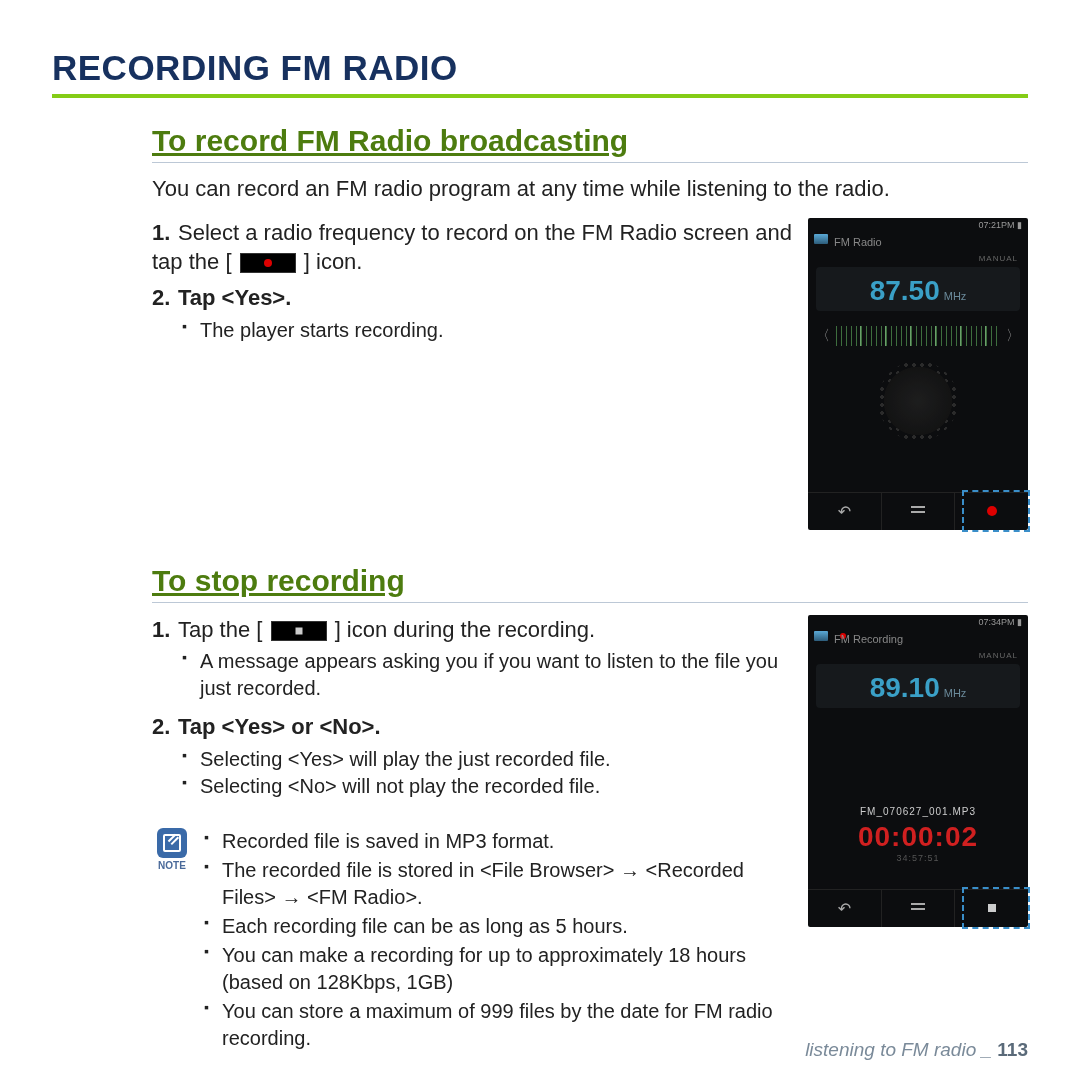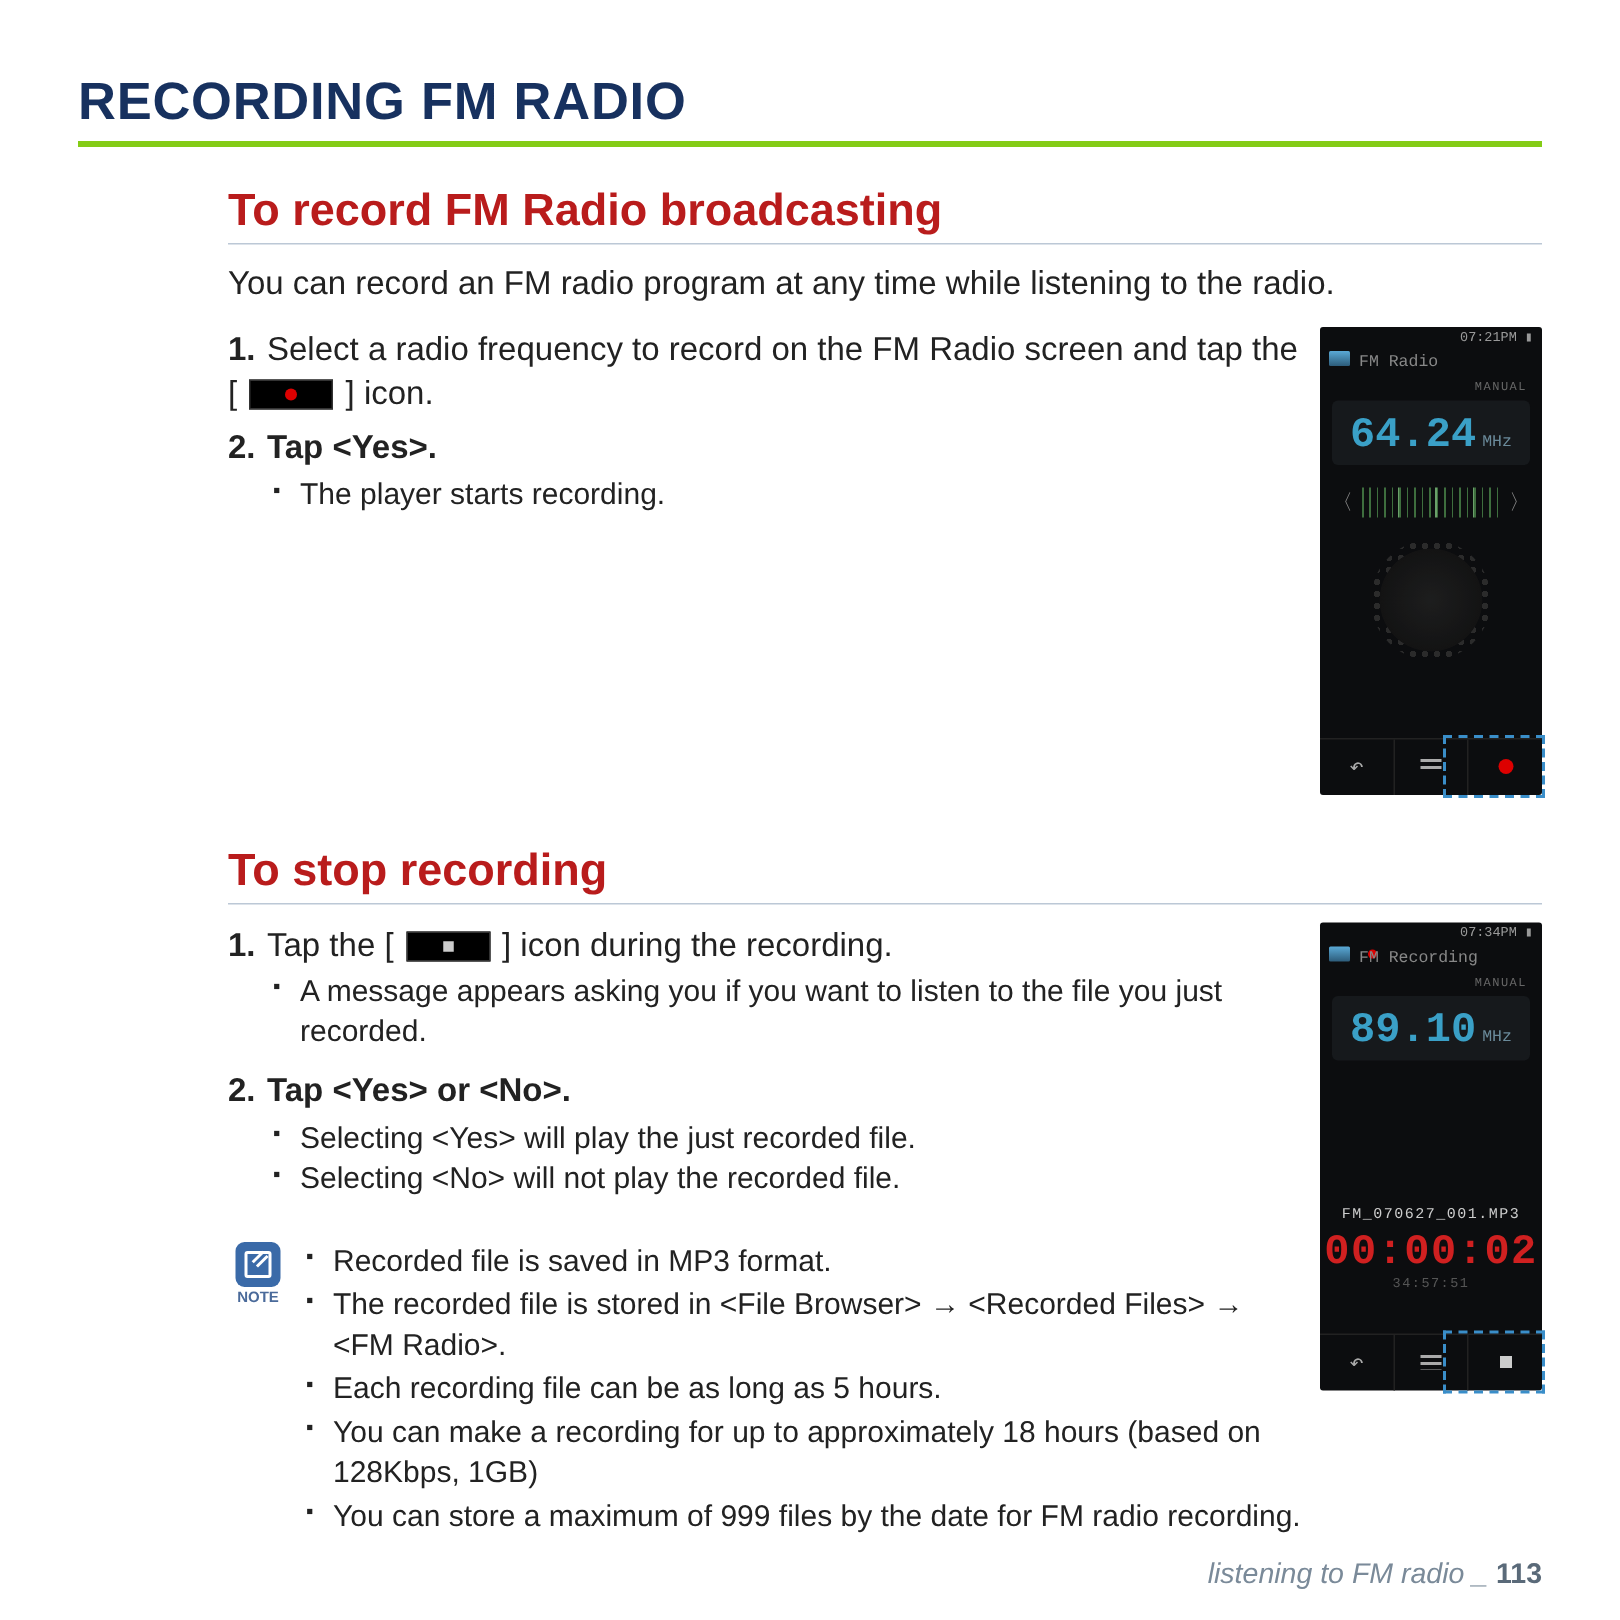--- a/index.html
+++ b/index.html
@@ -11,23 +11,23 @@
     position: relative;
   }
   .page-title {
     font-size: 35px; font-weight: bold; color: #17315f;
     letter-spacing: 0.5px;
     border-bottom: 4px solid #84cc16;
     padding-bottom: 6px; margin-bottom: 26px;
   }
   .content { padding-left: 100px; padding-right: 0; }
   .section-title {
-    font-size: 30px; font-weight: bold; color: #b91c1c;
+    font-size: 30px; font-weight: bold; color: #4d7c0f;
     border-bottom: 1px solid #bcc8d6;
-    padding-bottom: 4px; margin-bottom: 12px;
+    padding-bottom: 4px; margin-bottom: 12px; text-decoration: underline;
   }
   .section { margin-bottom: 34px; }
   .intro { font-size: 22px; line-height: 1.3; margin-bottom: 14px; }
   .row { display: flex; gap: 12px; align-items: flex-start; }
   .text-col { flex: 1; }
   ol.steps { list-style: none; padding-left: 0; }
   ol.steps > li { font-size: 22px; line-height: 1.35; margin-bottom: 6px; }
   ol.steps > li .num { display: inline-block; width: 26px; font-weight: bold; }
   ol.steps > li.bold { font-weight: bold; }
   ul.sub { list-style: none; padding-left: 30px; margin-top: 4px; margin-bottom: 10px; }
@@ -43,23 +43,23 @@
     width: 8px; height: 8px; background: #d00; border-radius: 50%;
     transform: translate(-50%, -50%);
   }
   .inline-icon.stop::after {
     content: ""; position: absolute; left: 50%; top: 50%;
     width: 7px; height: 7px; background: #ccc;
     transform: translate(-50%, -50%);
   }
   
   .device {
-    width: 148px; height: 312px; background: #0c0d0f;
+    width: 220px; height: 312px; background: #0c0d0f;
     border-radius: 2px; flex-shrink: 0; position: relative;
-    font-family: Liberation Mono, monospace; color: #aaa;
+    font-family: Liberation Sans, sans-serif; color: #aaa;
     overflow: visible;
   }
   .dev-status { height: 16px; font-size: 9px; color: #999; text-align: right; padding: 2px 6px; }
   .dev-title { font-size: 11px; color: #888; padding: 2px 6px 6px 26px; position: relative; }
   .dev-title::before {
     content: ""; position: absolute; left: 6px; top: 0; width: 14px; height: 10px;
     background: linear-gradient(#5aa9d6, #2d5c7a); border-radius: 1px;
   }
   .dev-mode { text-align: right; font-size: 8px; color: #666; padding: 0 10px 4px; letter-spacing: 1px; }
   .freq-box {
@@ -146,21 +146,21 @@
             </ul>
           </li>
         </ol>
       </div>
 
       <div class="device">
         <div class="dev-status"><span>07:21PM</span> ▮</div>
         <div class="dev-title">FM Radio</div>
         <div class="dev-mode">MANUAL</div>
         <div class="freq-box">
-          <span class="freq">64.24</span><span class="freq-unit">MHz</span>
+          <span class="freq">87.50</span><span class="freq-unit">MHz</span>
         </div>
         <div class="tuner">
           <span class="tuner-arrow">〈</span>
           <div class="tuner-line"></div>
           <span class="tuner-arrow">〉</span>
         </div>
         <div class="speaker"></div>
         <div class="dev-bottom">
           <div class="dev-btn">
               <span class="back-arrow"></span>

